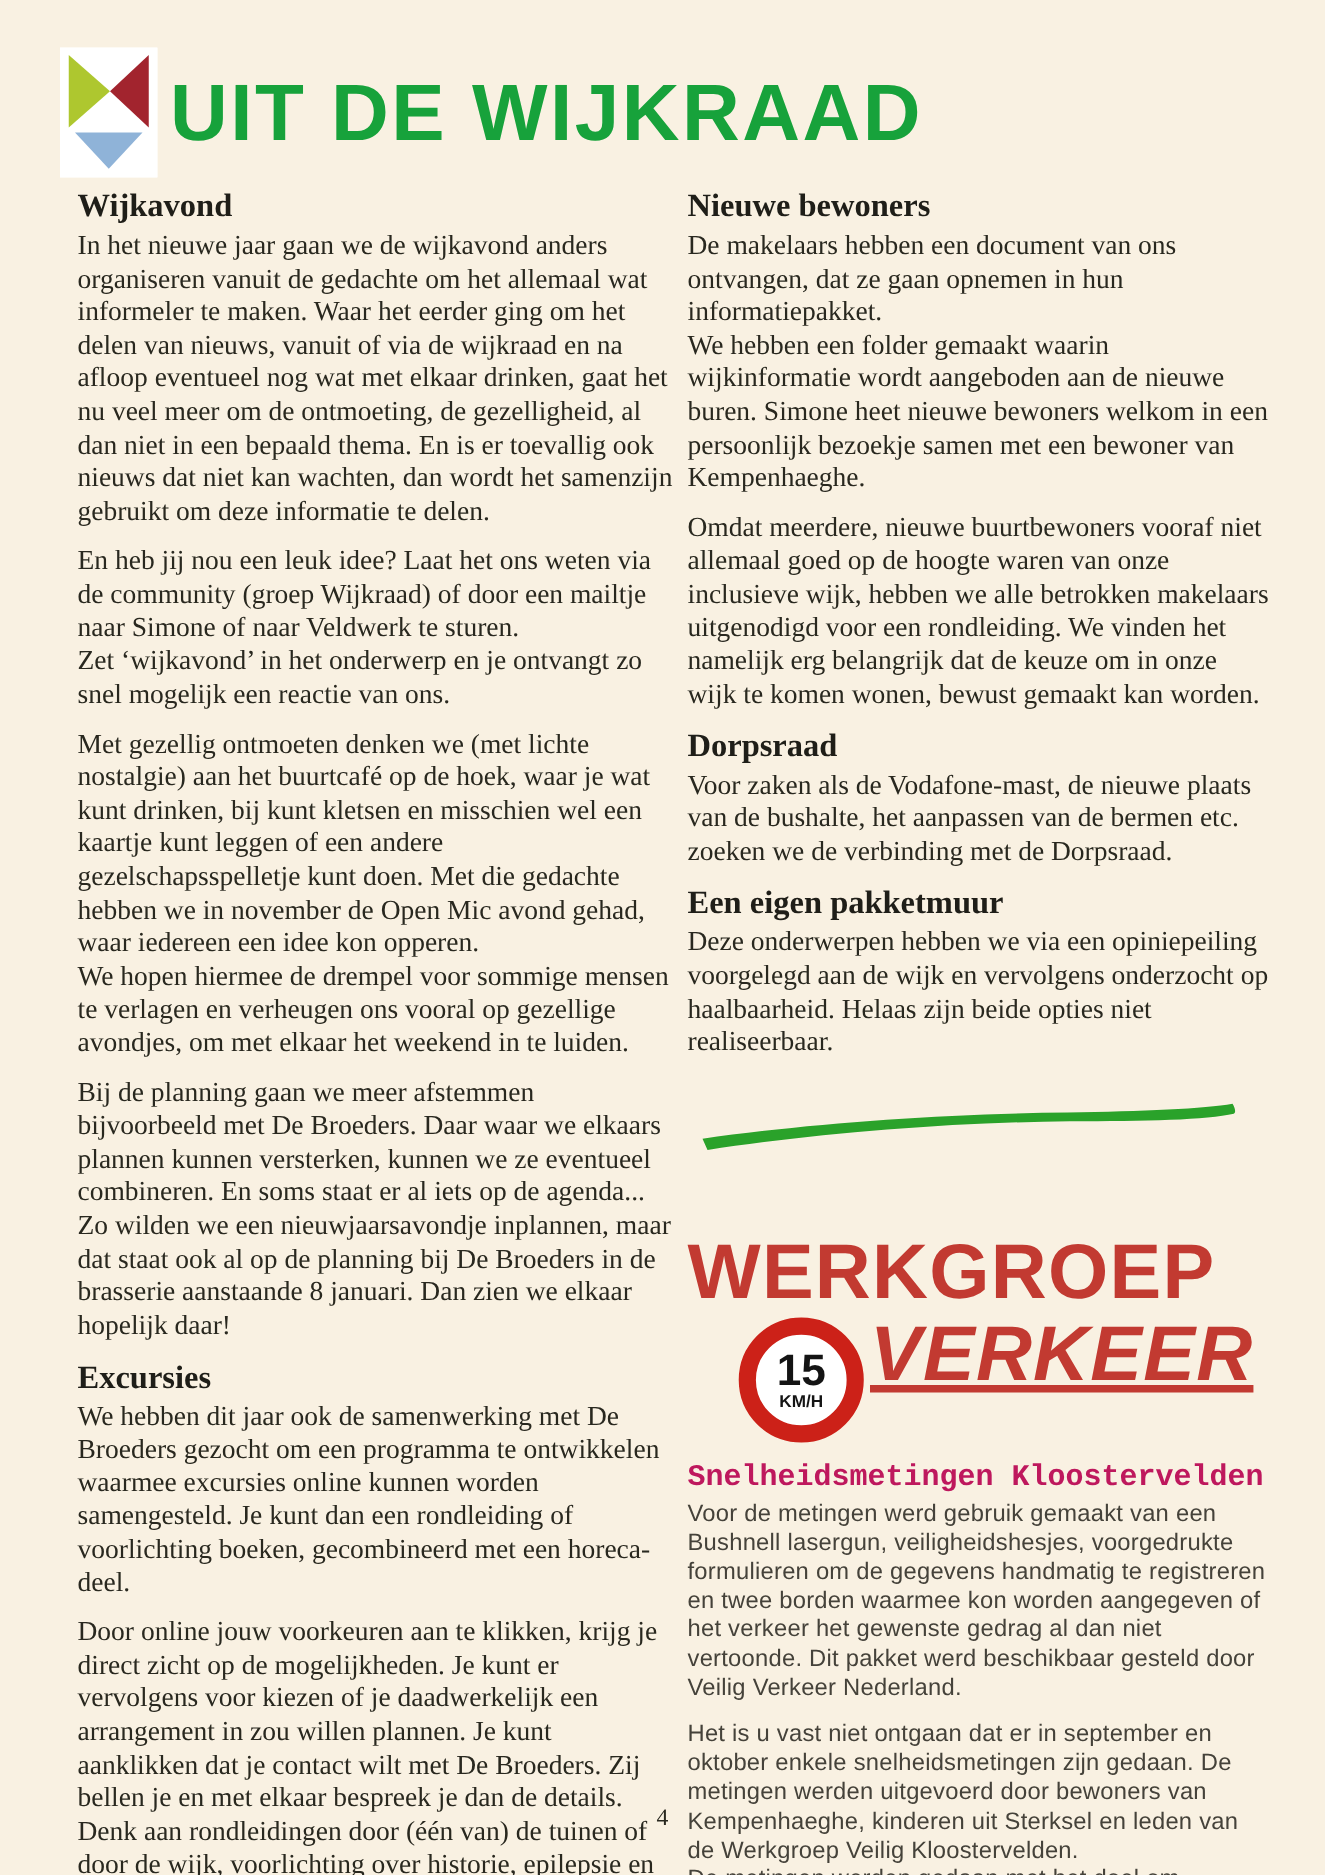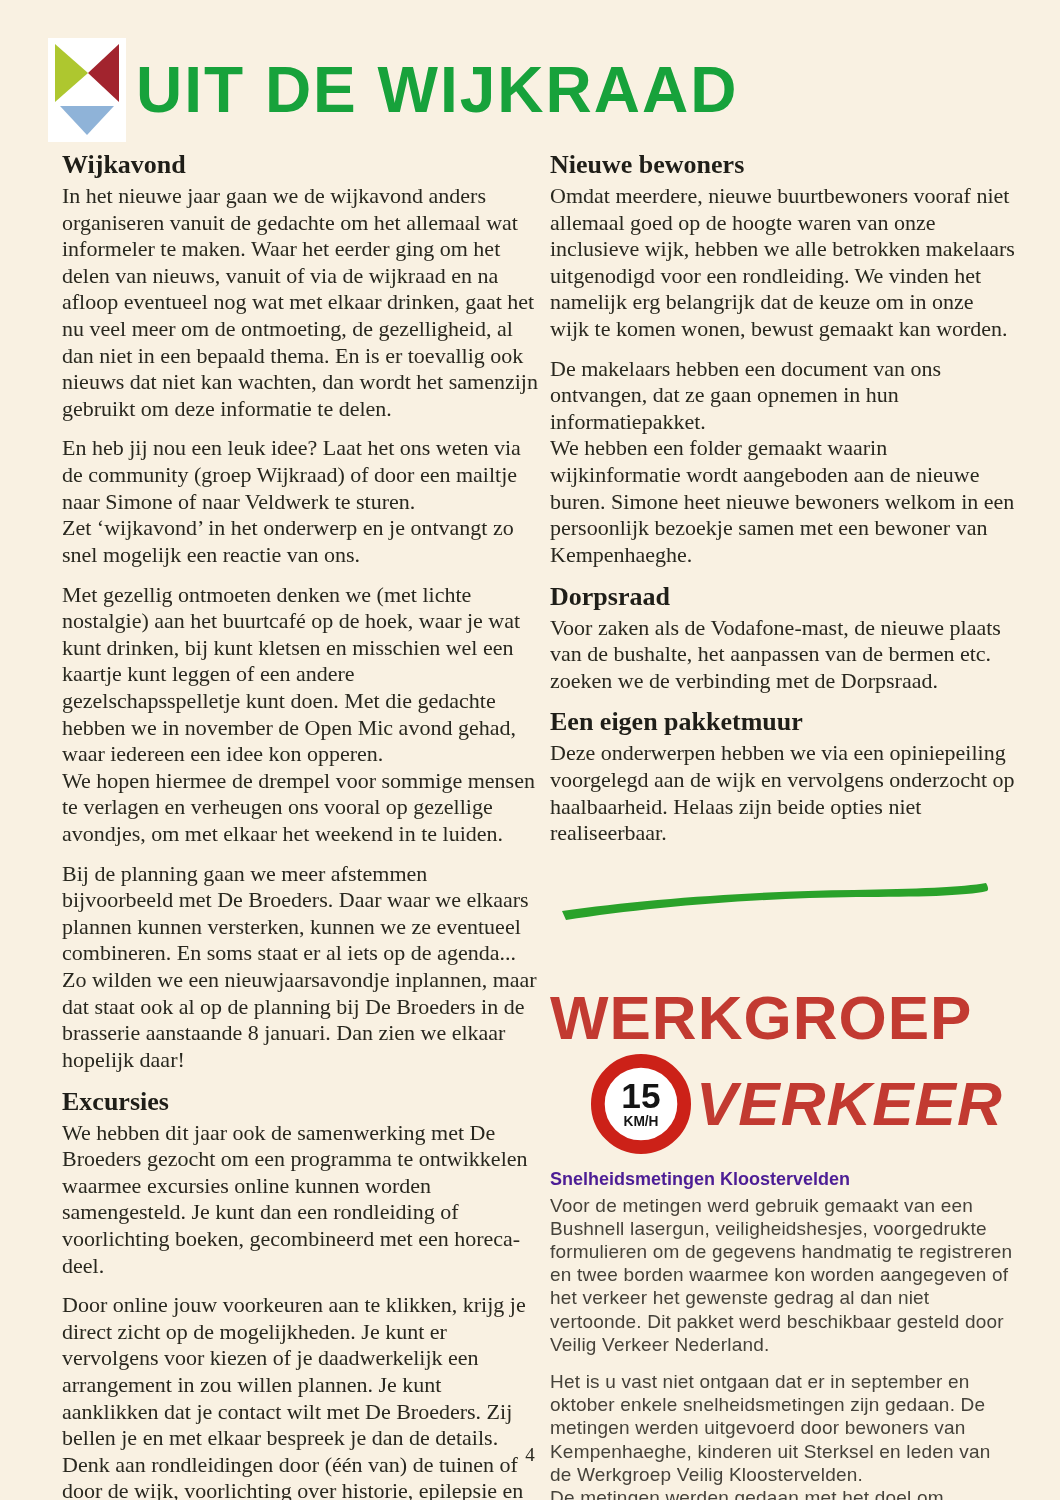--- a/index.html
+++ b/index.html
@@ -27,26 +27,26 @@
   .col .sec:first-child h3 { margin-top:0; }
   .col p {
     font-size:22px; line-height:1.21; color:#29281f; margin:0 0 13px 0;
     white-space:pre-line;
   }
   
   .divider { margin:26px 0 0 4px; display:block; }
   
   .wg { margin-top:66px; font-family:"Liberation Sans", sans-serif; color:#c23a31; }
   .wg-line1 { font-size:62px; font-weight:bold; letter-spacing:1px; line-height:1; }
-  .wg-row   { display:flex; align-items:center; margin:4px 0 0 40px; }
+  .wg-row   { display:flex; align-items:flex-start; margin:4px 0 0 40px;text-decoration:underline; }
   .wg-line2 { font-size:62px; font-weight:bold; font-style:italic; letter-spacing:1px; line-height:1; margin-left:4px; }
   .sign { width:102px; height:102px; flex:0 0 auto; }
   
   .sans { margin-top:14px; font-family:"Liberation Sans", sans-serif; }
-  .sans h3 { font-family:Liberation Sans, sans-serif; font-size:18px; color:#4c1d95; margin:0 0 4px 0; }
+  .sans h3 { font-family:Liberation Mono, monospace; font-size:24px; color:#be185d; margin:0 0 4px 0; }
   .sans p  { font-family:"Liberation Sans", sans-serif; font-size:19px; line-height:1.22;
              color:#45423a; letter-spacing:0.2px; margin:0 0 14px 0; white-space:pre-line; }
   
   .skyline { margin:34px 0 0 18px; display:block; }
   
   .footer { position:absolute; left:0; top:1444px; width:100%; text-align:center;
             font-size:19px; color:#29281f; }
 </style>
 </head>
 <body>
@@ -109,23 +109,23 @@
 
         <path d="M410,98 L410,70 L460,70 L460,98"></path>
         <path d="M426,98 V84 Q433,76 440,84 V98"></path>
       </g>
     </svg>
   </div>
 
   <div class="col right-col">
     <div class="sec">
       <h3>Nieuwe bewoners</h3>
-      <p>Omdat meerdere, nieuwe buurtbewoners vooraf niet allemaal goed op de hoogte waren van onze inclusieve wijk, hebben we alle betrokken makelaars uitgenodigd voor een rondleiding. We vinden het namelijk erg belangrijk dat de keuze om in onze wijk te komen wonen, bewust gemaakt kan worden.</p>
       <p>De makelaars hebben een document van ons ontvangen, dat ze gaan opnemen in hun informatiepakket.
 We hebben een folder gemaakt waarin wijkinformatie wordt aangeboden aan de nieuwe buren. Simone heet nieuwe bewoners welkom in een persoonlijk bezoekje samen met een bewoner van Kempenhaeghe.</p>
+      <p>Omdat meerdere, nieuwe buurtbewoners vooraf niet allemaal goed op de hoogte waren van onze inclusieve wijk, hebben we alle betrokken makelaars uitgenodigd voor een rondleiding. We vinden het namelijk erg belangrijk dat de keuze om in onze wijk te komen wonen, bewust gemaakt kan worden.</p>
     </div>
     <div class="sec">
       <h3>Dorpsraad</h3>
       <p>Voor zaken als de Vodafone-mast, de nieuwe plaats van de bushalte, het aanpassen van de bermen etc. zoeken we de verbinding met de Dorpsraad.</p>
     </div>
     <div class="sec">
       <h3>Een eigen pakketmuur</h3>
       <p>Deze onderwerpen hebben we via een opiniepeiling voorgelegd aan de wijk en vervolgens onderzocht op haalbaarheid. Helaas zijn beide opties niet realiseerbaar.</p>
     </div>
 

